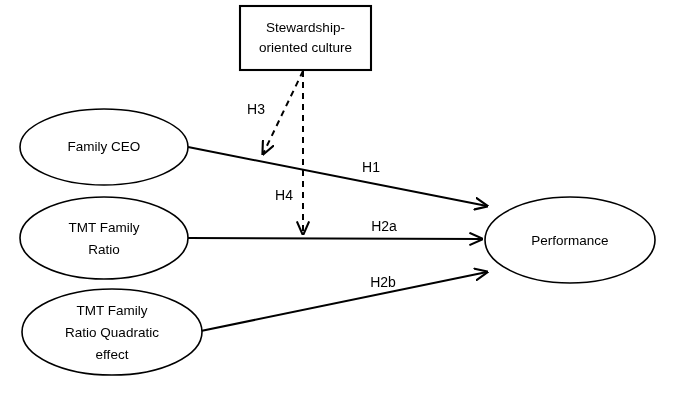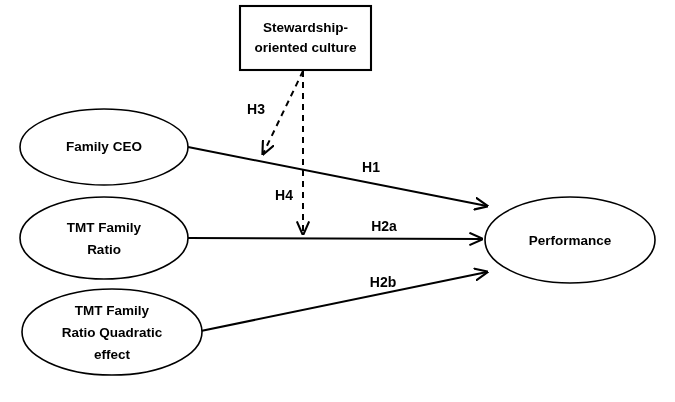--- a/index.html
+++ b/index.html
@@ -11,21 +11,20 @@
   body {
     font-family: "Liberation Sans", sans-serif;
     color: #000000;
   }
   #diagram-root {
     position: relative;
     width: 675px;
     height: 402px;
     background: #ffffff;
     overflow: hidden;
-    font-weight: bold;
   }
   #diagram-svg {
     position: absolute;
     top: 0;
     left: 0;
     width: 675px;
     height: 402px;
     display: block;
   }
   .node-text {

